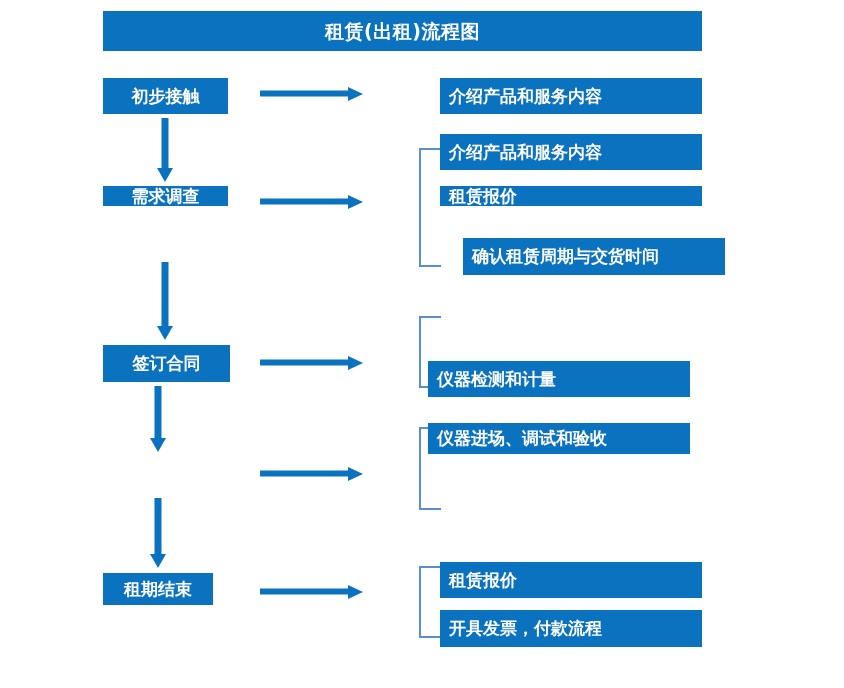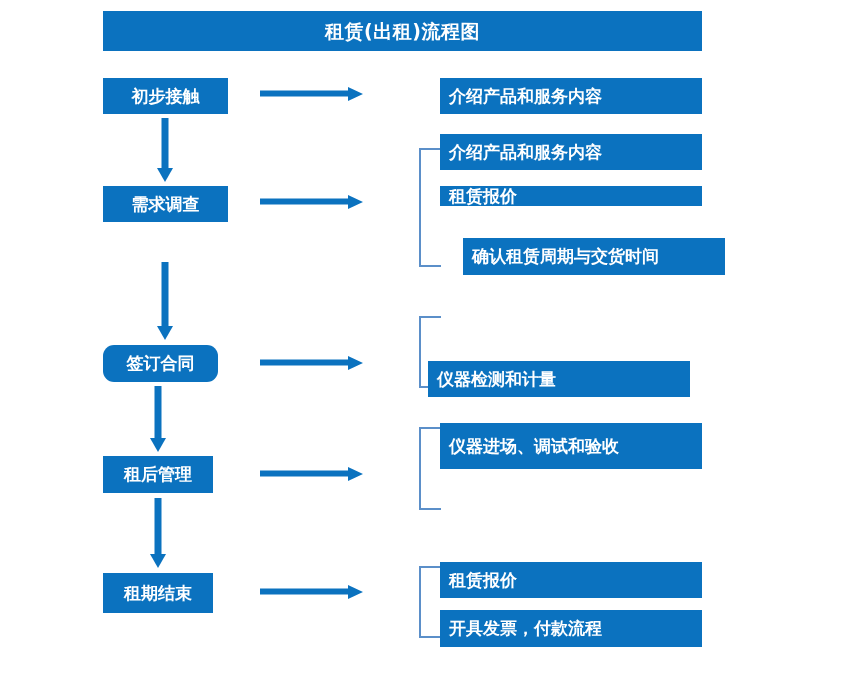--- a/index.html
+++ b/index.html
@@ -95,33 +95,30 @@
 <div id="canvas">
 
   <div class="title-bar">
     <span class="title-text">租赁(出租)流程图</span>
   </div>
 
   <div class="box stage" style="left:103px; top:78px; width:125px; height:36px;">
     <span class="box-text">初步接触</span>
   </div>
 
-  <div class="box stage" style="left:103px; top:186px; width:125px; height:36px;">
+  <div class="box stage" style="left:103px; top:186px; width:125px; height:20px;">
     <span class="box-text">需求调查</span>
   </div>
 
-  <div class="box stage" style="left:103px; top:345px; width:115px; height:37px;border-radius:11px;">
+  <div class="box stage" style="left:103px; top:345px; width:127px; height:37px;">
     <span class="box-text">签订合同</span>
   </div>
 
-  <div class="box stage" style="left:103px; top:456px; width:110px; height:37px;">
-    <span class="box-text">租后管理</span>
-  </div>
-
-  <div class="box stage" style="left:103px; top:573px; width:110px; height:40px;">
+
+  <div class="box stage" style="left:103px; top:573px; width:110px; height:32px;">
     <span class="box-text">租期结束</span>
   </div>
 
   <div class="arrow-v" style="left:154px; top:118px; width:22px; height:66px;">
     <svg width="22" height="66" viewBox="0 0 22 66">
       <rect x="7.5" y="0" width="7" height="52" fill="#0b72bf"></rect>
       <polygon points="3,50 19,50 11,64" fill="#0b72bf"></polygon>
     </svg>
   </div>
 
@@ -219,21 +216,21 @@
 
   <div class="box detail" style="left:463px; top:238px; width:262px; height:37px;">
     <span class="box-text">确认租赁周期与交货时间</span>
   </div>
 
 
   <div class="box detail" style="left:428px; top:361px; width:262px; height:36px;">
     <span class="box-text">仪器检测和计量</span>
   </div>
 
-  <div class="box detail" style="left:440px; top:423px; width:262px; height:46px;">
+  <div class="box detail" style="left:428px; top:423px; width:262px; height:31px;">
     <span class="box-text">仪器进场、调试和验收</span>
   </div>
 
 
   <div class="box detail" style="left:440px; top:562px; width:262px; height:36px;">
     <span class="box-text">租赁报价</span>
   </div>
 
   <div class="box detail" style="left:440px; top:610px; width:262px; height:37px;text-align:right;">
     <span class="box-text">开具发票，付款流程</span>

